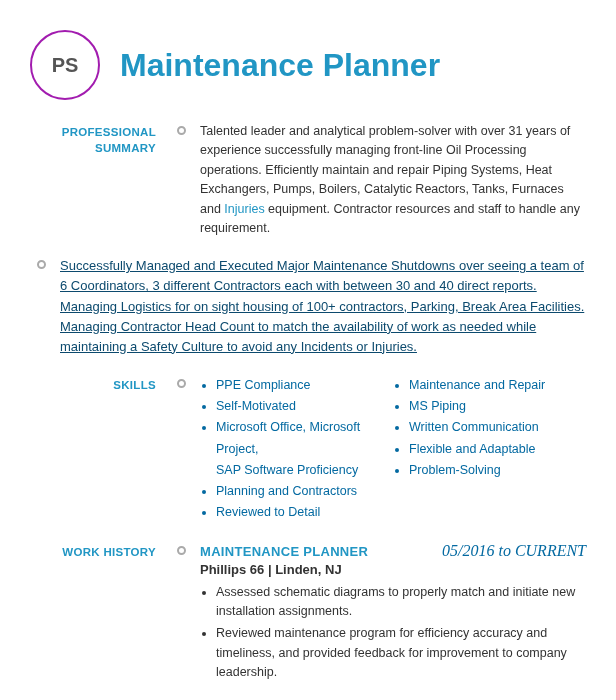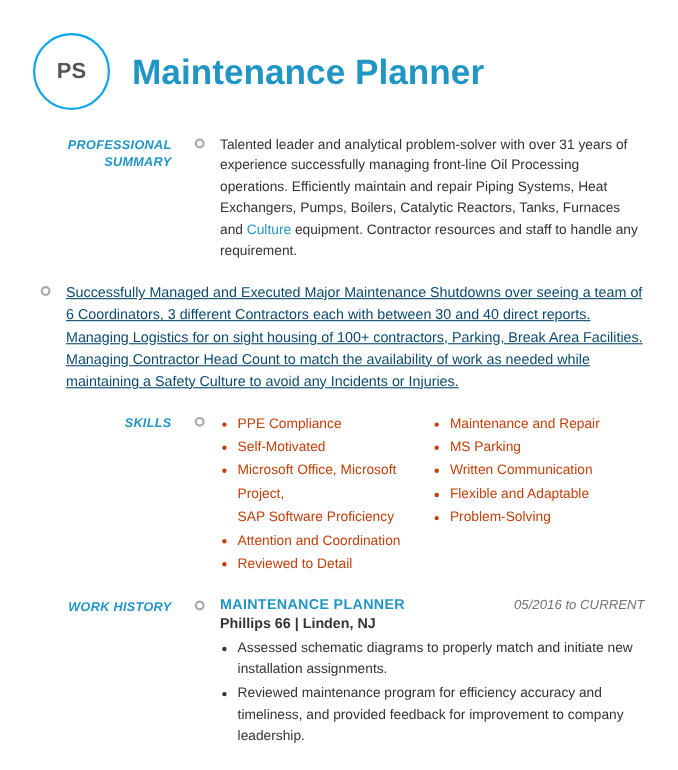--- a/index.html
+++ b/index.html
@@ -19,21 +19,21 @@
     
     .header {
       display: flex;
       align-items: center;
       margin-bottom: 22px;
     }
     .avatar-circle {
       width: 70px;
       height: 70px;
       border-radius: 50%;
-      border: 2px solid #0ea5e9;
+      border: 2px solid #a21caf;
       display: flex;
       align-items: center;
       justify-content: center;
       font-size: 20px;
       font-weight: bold;
       color: #555;
       flex-shrink: 0;
       margin-right: 20px;
     }
     .header-title {
@@ -53,21 +53,20 @@
       padding-right: 14px;
       padding-top: 2px;
     }
     .section-label {
       font-size: 11.5px;
       font-weight: bold;
       color: #2196c4;
       text-transform: uppercase;
       letter-spacing: 0.3px;
       line-height: 1.4;
-      font-style: italic;
     }
     .section-dot-col {
       width: 22px;
       min-width: 22px;
       display: flex;
       flex-direction: column;
       align-items: center;
       padding-top: 4px;
     }
     .dot {
@@ -100,40 +99,41 @@
     .skills-col {
       flex: 1;
     }
     .skills-col ul {
       list-style: disc;
       padding-left: 16px;
     }
     .skills-col ul li {
       font-size: 12.5px;
       line-height: 1.7;
-      color: #c2410c;
+      color: #0369a1;
     }
     
     .job-title-row {
       display: flex;
       justify-content: space-between;
       align-items: baseline;
       margin-bottom: 2px;
     }
     .job-title {
       font-size: 13px;
       font-weight: bold;
       color: #2196c4;
       text-transform: uppercase;
       letter-spacing: 0.3px;
     }
     .job-dates {
-      font-size: 12px;
-      color: #737373;
+      font-size: 16px;
+      color: #0369a1;
       font-style: italic;
+      font-family: Liberation Serif, serif;
     }
     .job-company {
       font-size: 13px;
       font-weight: bold;
       color: #333;
       margin-bottom: 6px;
     }
     .job-bullets {
       list-style: disc;
       padding-left: 16px;
@@ -166,21 +166,21 @@
 
   <div class="section">
     <div class="section-label-col">
       <div class="section-label">Professional<br>Summary</div>
     </div>
     <div class="section-dot-col">
       <div class="dot"></div>
     </div>
     <div class="section-content">
       <p class="summary-text">
-        <span>Talented leader and analytical problem-solver with over 31 years of experience successfully managing front-line Oil Processing operations. Efficiently maintain and repair Piping Systems, Heat Exchangers, Pumps, Boilers, Catalytic Reactors, Tanks, Furnaces and </span><a class="link-text">Culture</a><span> equipment. Contractor resources and staff to handle any requirement.</span>
+        <span>Talented leader and analytical problem-solver with over 31 years of experience successfully managing front-line Oil Processing operations. Efficiently maintain and repair Piping Systems, Heat Exchangers, Pumps, Boilers, Catalytic Reactors, Tanks, Furnaces and </span><a class="link-text">Injuries</a><span> equipment. Contractor resources and staff to handle any requirement.</span>
       </p>
     </div>
   </div>
 
   <div class="section">
     <div class="section-dot-col">
       <div class="dot"></div>
     </div>
     <div class="section-content">
       <p class="accomplishment-text">Successfully Managed and Executed Major Maintenance Shutdowns over seeing a team of 6 Coordinators, 3 different Contractors each with between 30 and 40 direct reports. Managing Logistics for on sight housing of 100+ contractors, Parking, Break Area Facilities. Managing Contractor Head Count to match the availability of work as needed while maintaining a Safety Culture to avoid any Incidents or Injuries.</p>
@@ -194,28 +194,28 @@
     <div class="section-dot-col">
       <div class="dot"></div>
     </div>
     <div class="section-content">
       <div class="skills-grid">
         <div class="skills-col">
           <ul>
             <li>PPE Compliance</li>
             <li>Self-Motivated</li>
             <li>Microsoft Office, Microsoft Project,<br>SAP Software Proficiency</li>
-            <li>Attention and Coordination</li>
+            <li>Planning and Contractors</li>
             <li>Reviewed to Detail</li>
           </ul>
         </div>
         <div class="skills-col">
           <ul>
             <li>Maintenance and Repair</li>
-            <li>MS Parking</li>
+            <li>MS Piping</li>
             <li>Written Communication</li>
             <li>Flexible and Adaptable</li>
             <li>Problem-Solving</li>
           </ul>
         </div>
       </div>
     </div>
   </div>
 
   <div class="section">

